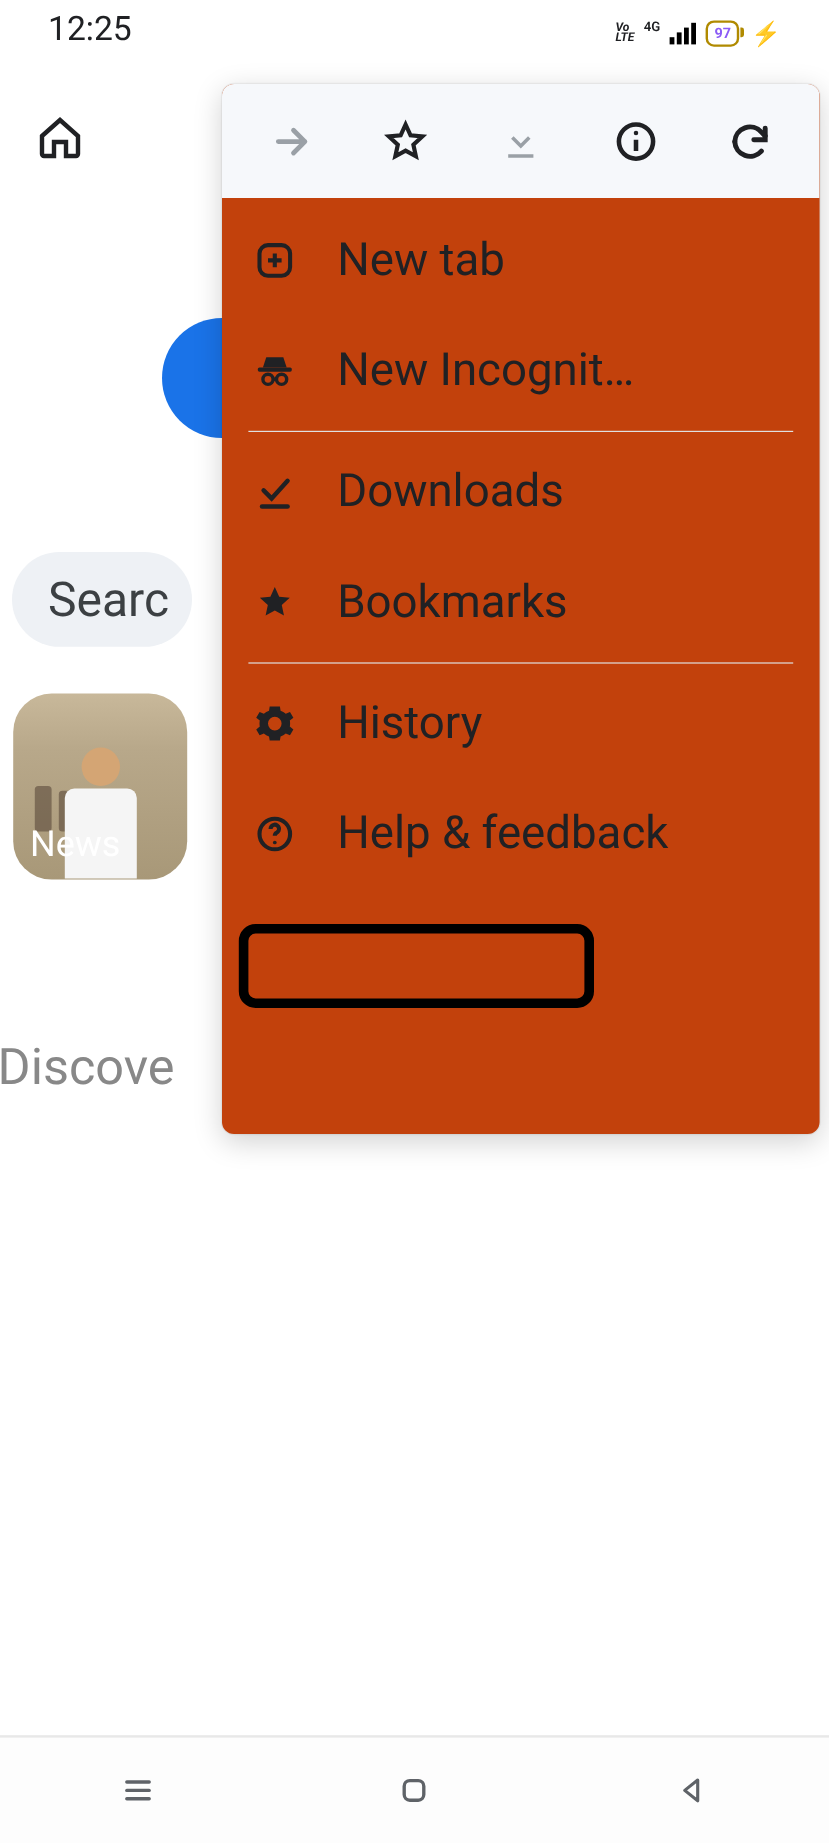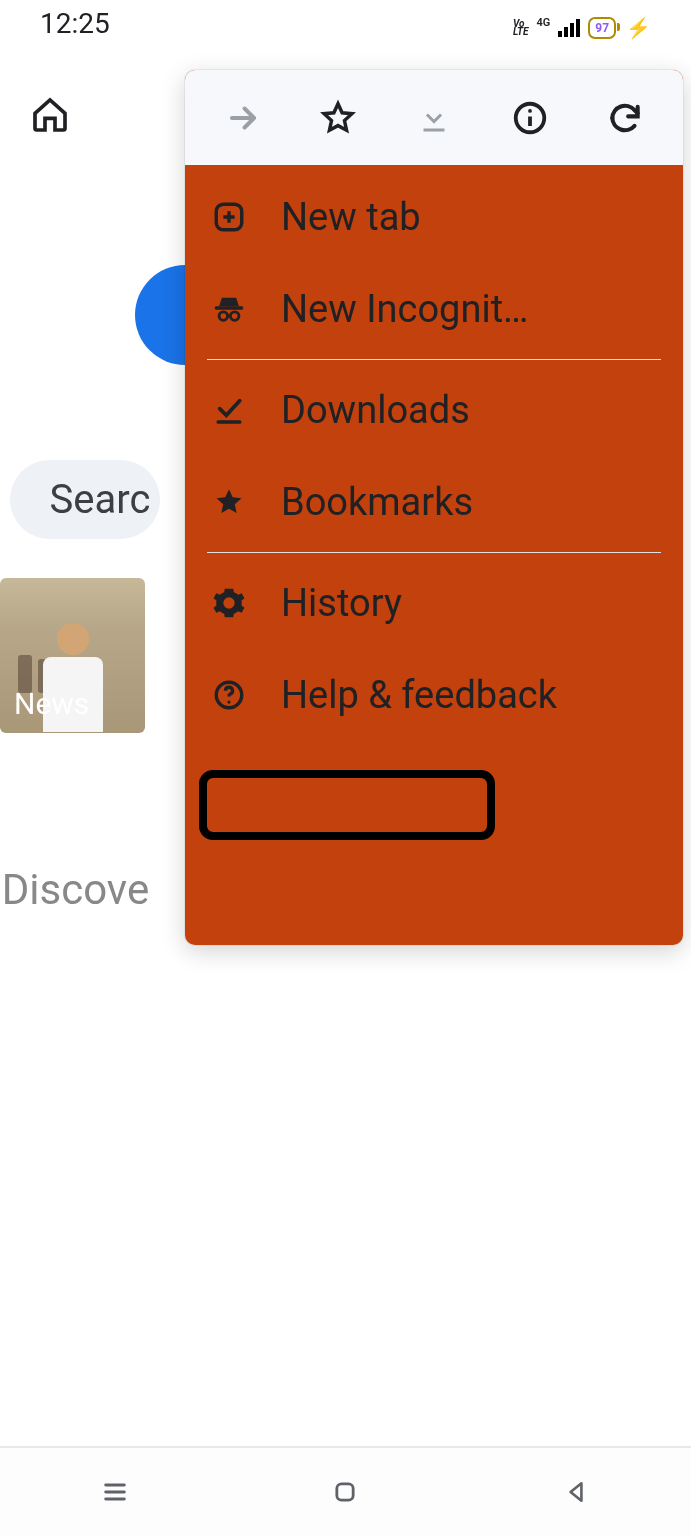--- a/index.html
+++ b/index.html
@@ -10,24 +10,24 @@
   .volte{font-size:10px;font-weight:700;line-height:8px;font-style:italic;}
   .sig4g{font-size:11px;font-weight:600;position:relative;top:-6px;}
   .sigbars{display:inline-flex;align-items:flex-end;gap:2px;}
   .sigbars span{width:4px;background:#000;display:inline-block;}
   .batt{border:2.5px solid #b08a00;border-radius:7px;padding:2px 5px;font-size:12px;color:#8b5cf6;font-weight:700;position:relative;}
   .batt::after{content:"";position:absolute;right:-6px;top:4px;width:3px;height:8px;background:#b08a00;border-radius:0 2px 2px 0;}
   .bolt{color:#2faa2f;font-size:20px;margin-left:2px;}
   
   .browser-bar{position:absolute;top:60px;left:0;right:0;height:110px;display:flex;align-items:center;padding:0 30px;}
   
-  .bg-page{position:absolute;top:170px;left:0;right:0;bottom:90px;padding:0 35px;text-align:center;}
+  .bg-page{position:absolute;top:170px;left:0;right:0;bottom:90px;padding:0 35px;}
   .logo-circle{width:100px;height:100px;border-radius:50%;background:#1a73e8;position:absolute;top:95px;left:135px;}
   .search-chip{position:absolute;top:290px;left:10px;background:#eef1f5;border-radius:40px;padding:16px 0 16px 30px;font-size:40px;color:#3c4043;width:150px;overflow:hidden;white-space:nowrap;}
-  .news-card{position:absolute;top:408px;left:0;width:145px;height:155px;border-radius:6px;overflow:hidden;background:linear-gradient(180deg,#c8b89a 0%,#b8a88a 30%,#a89878 100%);}
+  .news-card{position:absolute;top:408px;left:11px;width:145px;height:155px;border-radius:32px;overflow:hidden;background:linear-gradient(180deg,#c8b89a 0%,#b8a88a 30%,#a89878 100%);}
   .news-person{position:absolute;left:50%;transform:translateX(-50%);bottom:0;width:70px;height:110px;}
   .news-face{width:32px;height:32px;border-radius:50%;background:#d4a574;margin:0 auto;}
   .news-body{width:60px;height:75px;background:#f5f5f5;border-radius:8px 8px 0 0;margin:2px auto 0;}
   .news-bg-fig{position:absolute;width:14px;height:42px;background:#5a4a3a;opacity:.6;border-radius:3px;}
   .news-label{position:absolute;bottom:12px;left:14px;color:#fff;font-size:30px;font-weight:400;}
   .discover{position:absolute;top:695px;left:-2px;font-size:42px;color:#888;overflow:hidden;white-space:nowrap;width:155px;}
   
   .menu{position:absolute;top:70px;left:185px;width:498px;height:875px;background:#c2410c;border-radius:10px;box-shadow:0 6px 24px rgba(0,0,0,.18),0 0 0 1px rgba(0,0,0,.05);overflow:hidden;}
   .menu-top{height:95px;background:#f6f8fb;display:flex;align-items:center;justify-content:space-around;padding:0 10px;}
   .menu-top .ticon{width:40px;height:40px;display:flex;align-items:center;justify-content:center;}

